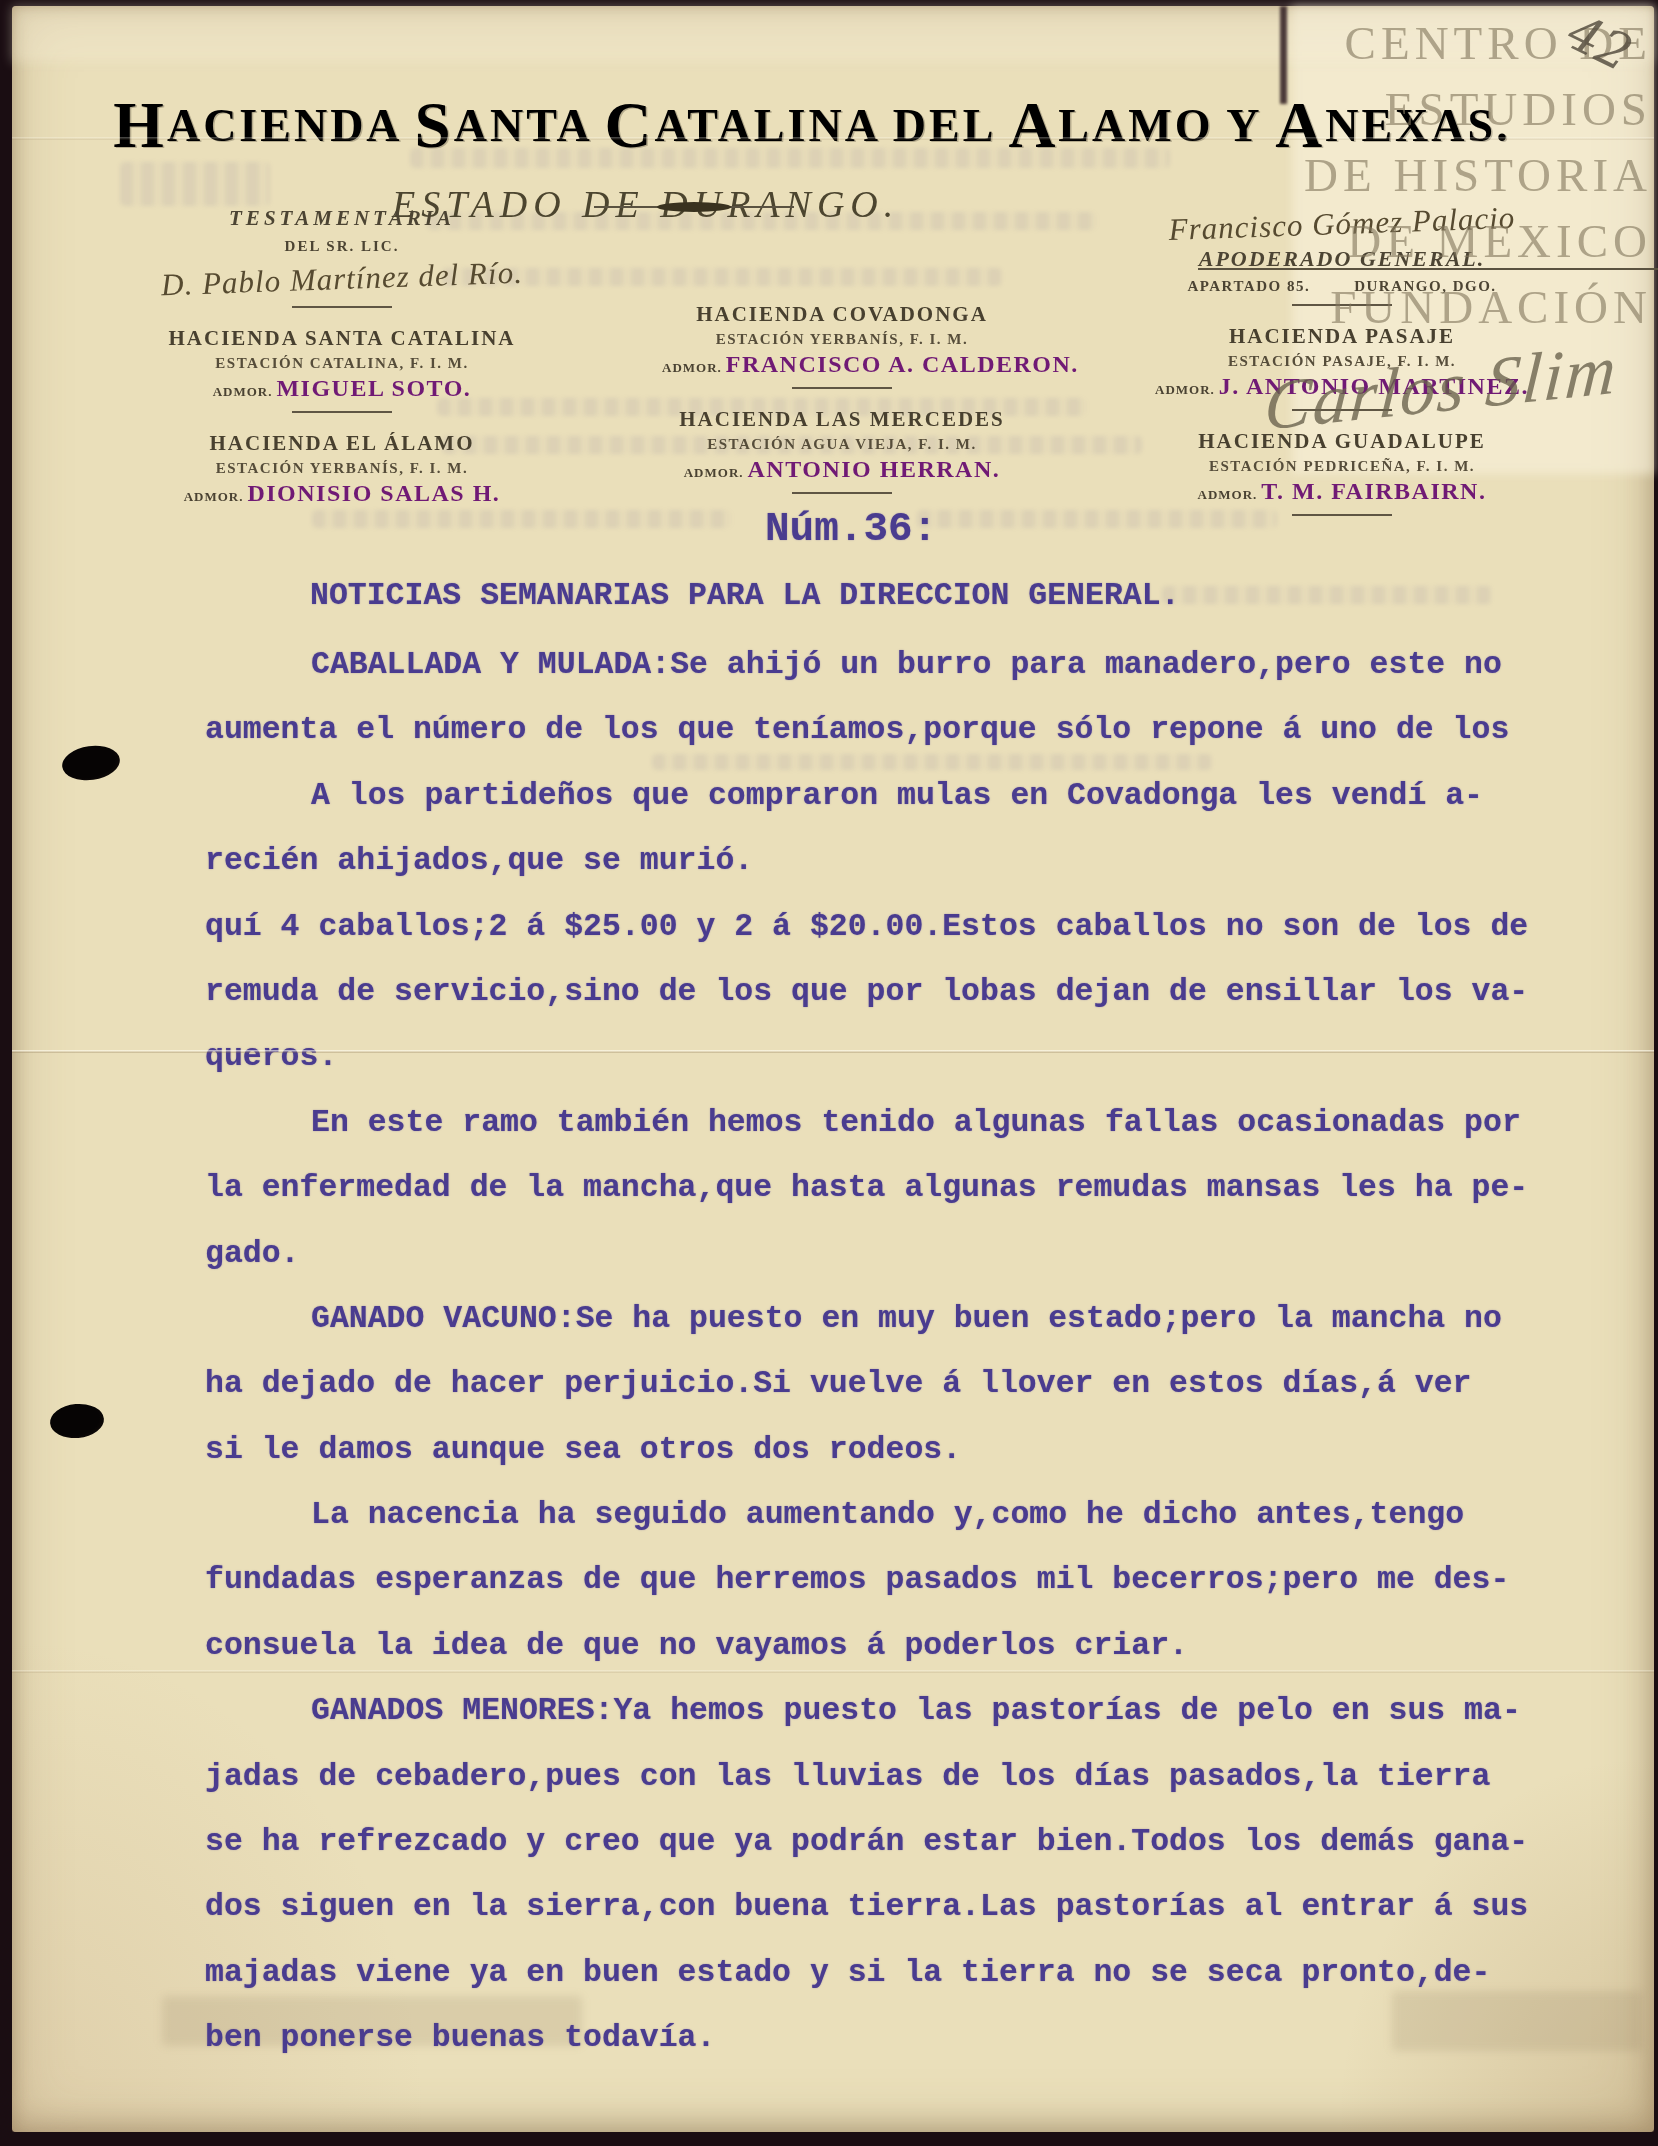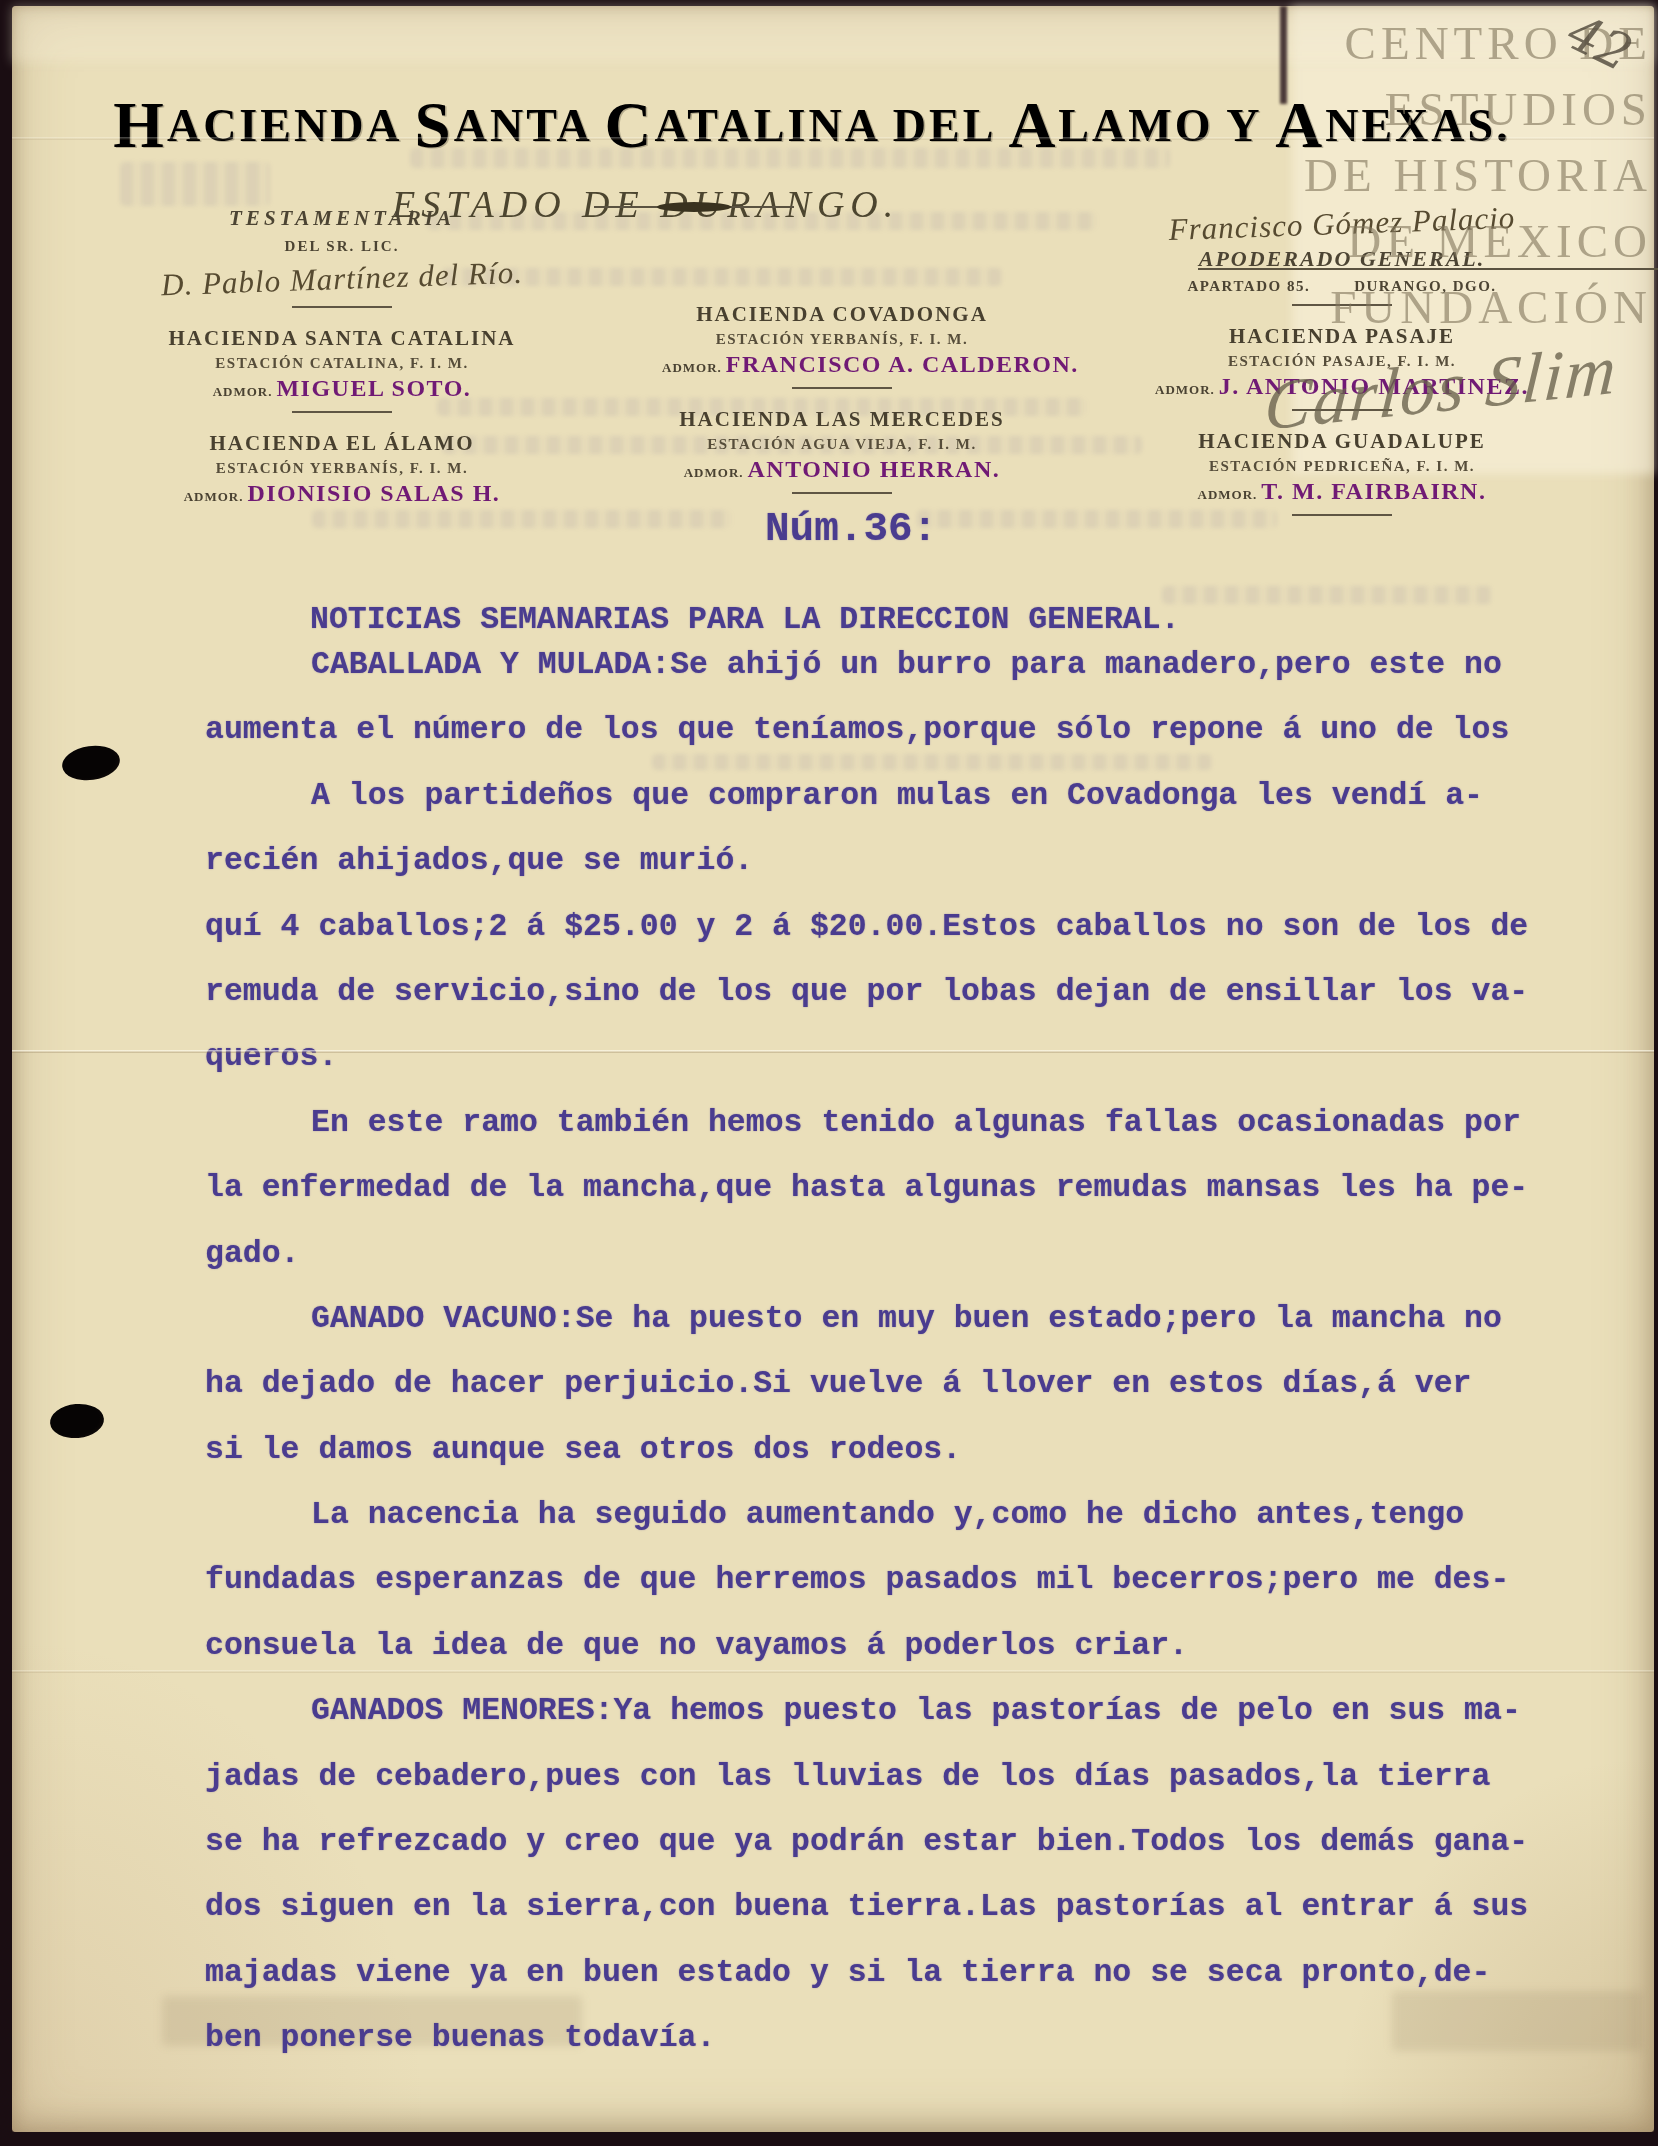--- a/index.html
+++ b/index.html
@@ -51,21 +51,21 @@
   .lh-a .nm{font-weight:bold;font-size:24px;letter-spacing:1.5px;color:#701a75;}
   .col-left .lh-block:last-child .lh-rule{display:none;}
   .lh-role{font-style:italic;font-weight:bold;font-size:22px;letter-spacing:2px;margin-top:4px;color:#4c4433;}
   .role-underline{position:absolute;left:1186px;top:262px;width:460px;height:2px;background:#5a5240;}
   .lh-apartado{display:flex;justify-content:center;gap:44px;font-weight:bold;font-size:15px;letter-spacing:1.5px;margin-top:6px;color:#4c4433;white-space:nowrap;}
 
   
   .typed{font-family:"Liberation Mono",monospace;font-weight:bold;color:#4a3c8f;
          text-shadow:0 0 1.4px rgba(74,60,143,.55);}
   .t-num{position:absolute;left:753px;top:500px;font-size:41px;}
-  .t-heading{position:absolute;left:298px;top:596px;font-size:31.5px;white-space:nowrap;}
+  .t-heading{position:absolute;left:298px;top:572px;font-size:31.5px;white-space:nowrap;}
   .t-body{position:absolute;left:193px;top:626px;width:1400px;}
   .tline{height:65.4px;line-height:65.4px;font-size:31.5px;white-space:nowrap;}
   .tline.indent{padding-left:106px;}
 
   
   .wm{position:absolute;right:2px;top:4px;text-align:right;color:rgba(130,119,93,.62);
       font-size:47px;letter-spacing:5px;line-height:66px;white-space:nowrap;}
   .wm-sig{position:absolute;left:1252px;top:342px;font-style:italic;font-size:70px;letter-spacing:2px;
           color:rgba(104,96,75,.78);transform:rotate(-6deg) skewX(-10deg);white-space:nowrap;}
   .wm-42{position:absolute;left:1556px;top:8px;font-style:italic;font-size:50px;color:rgba(88,80,66,.85);

